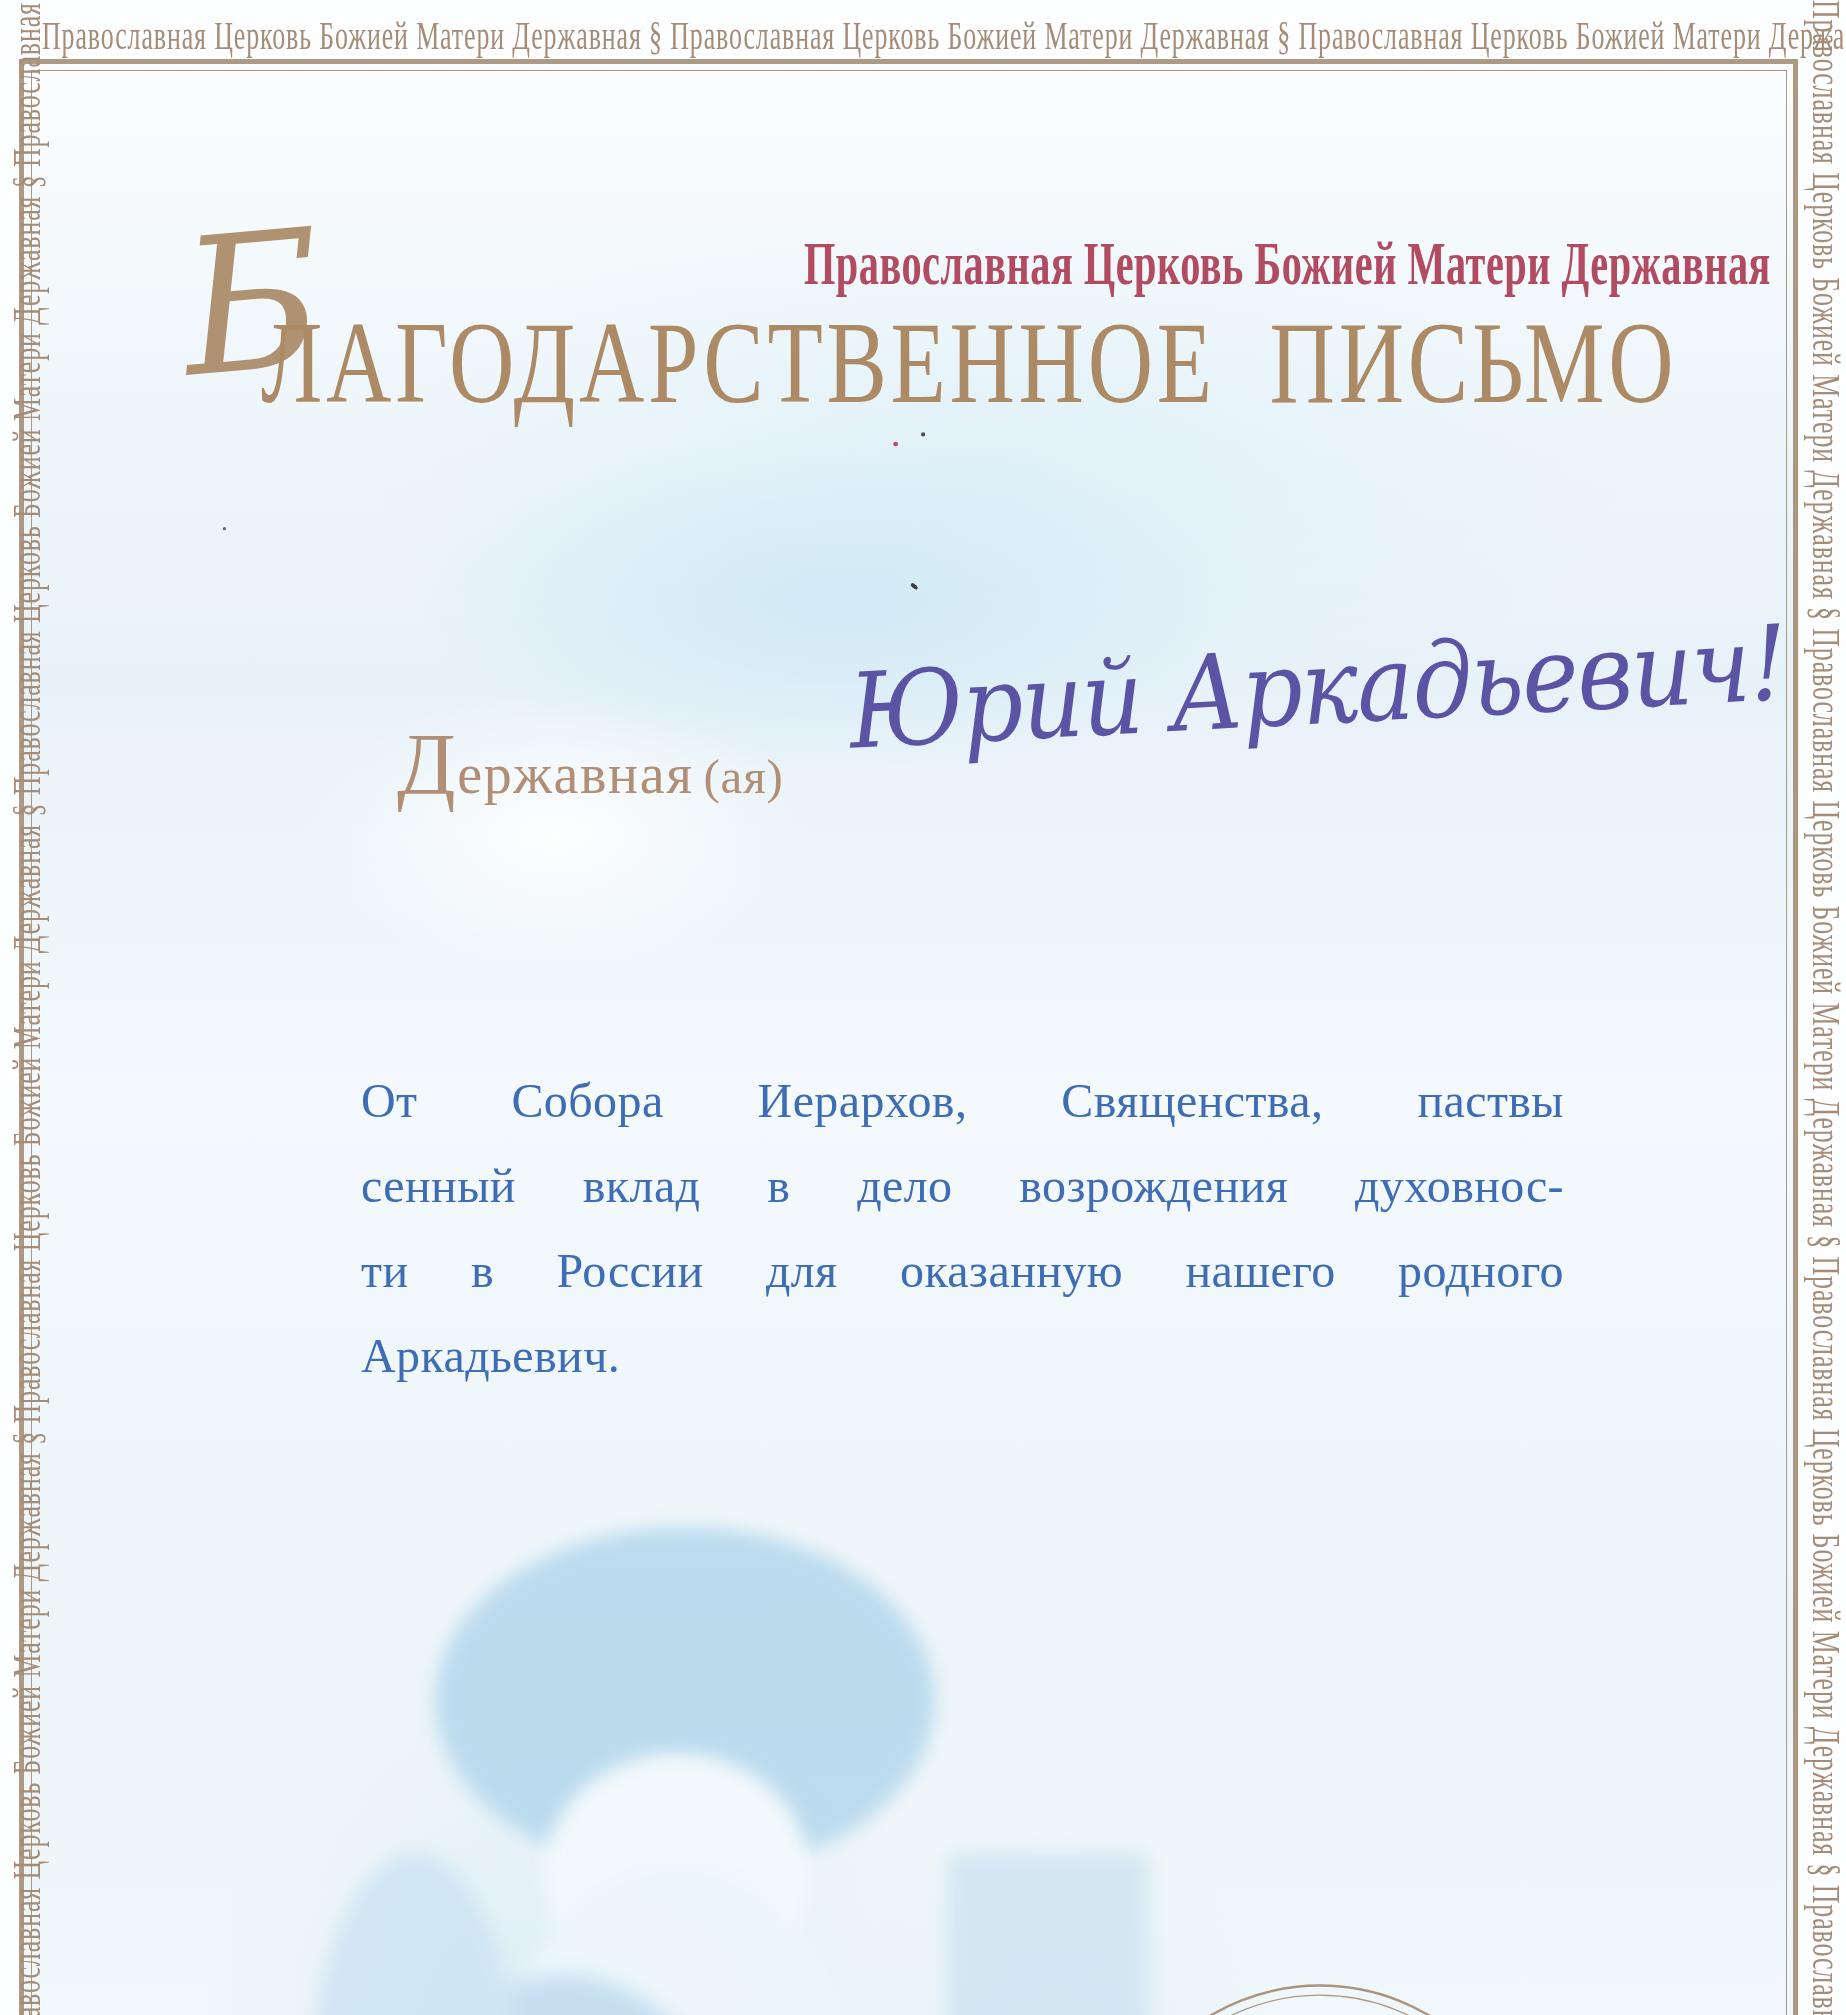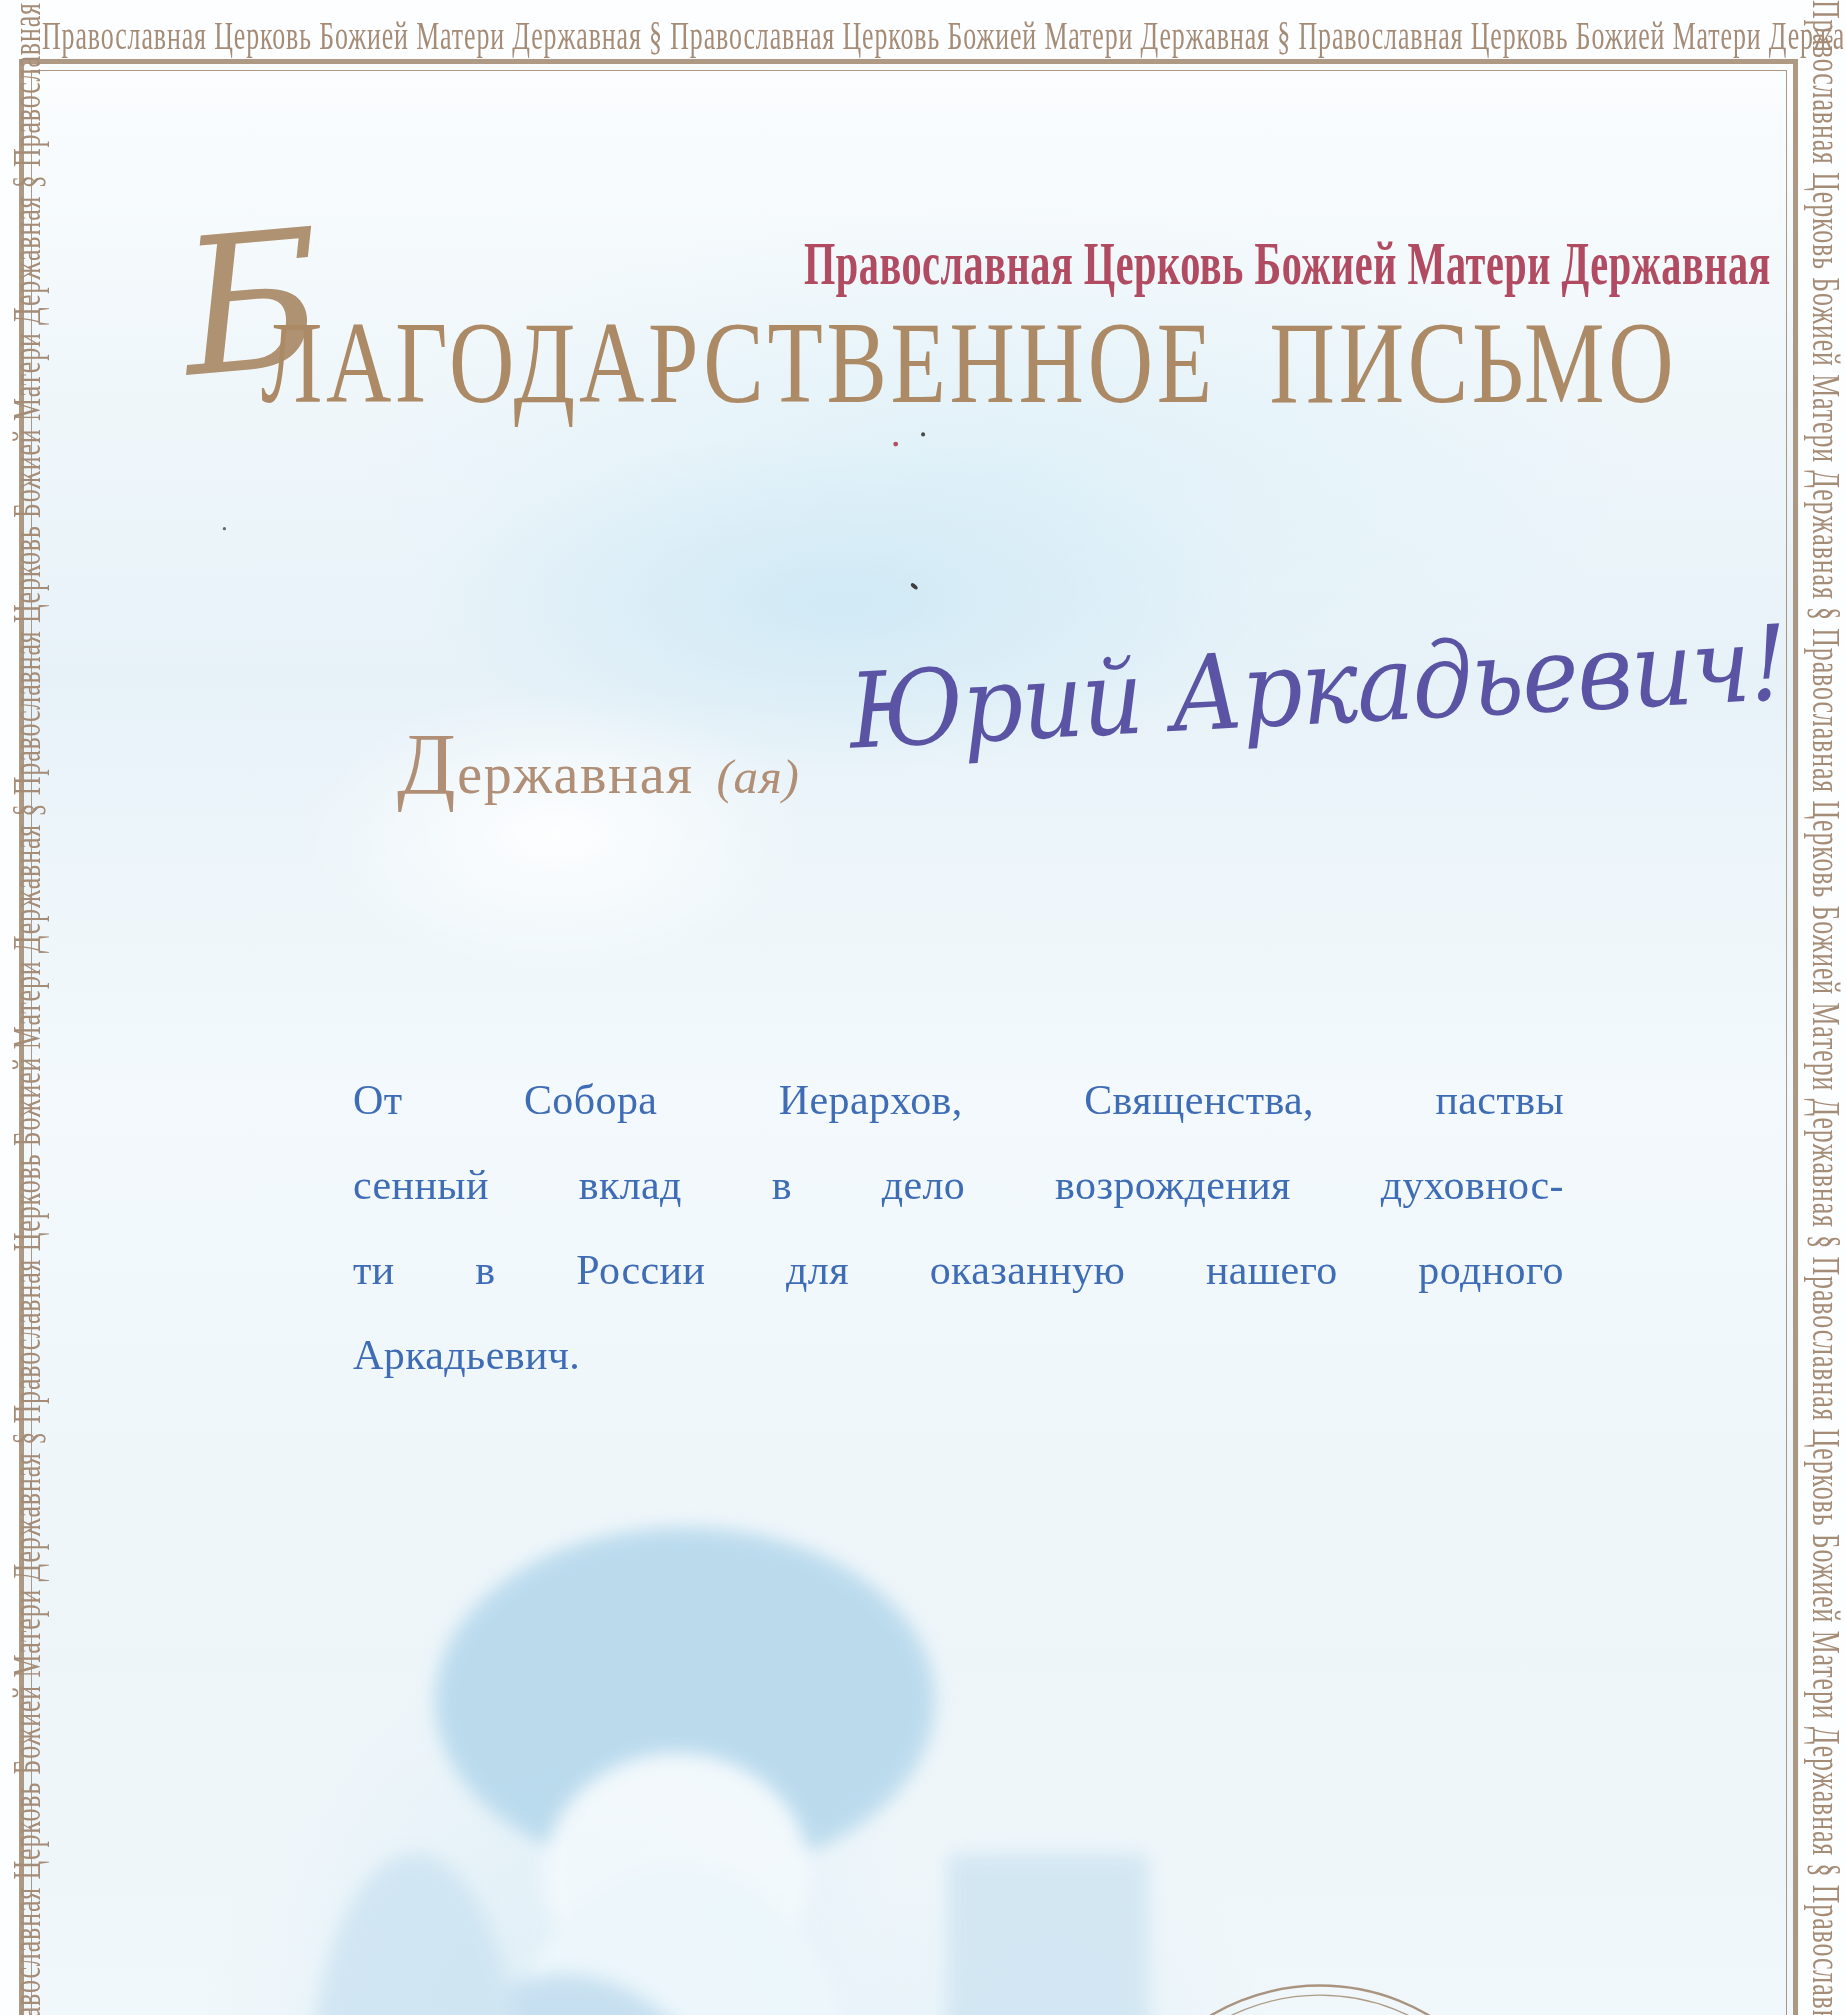--- a/index.html
+++ b/index.html
@@ -40,29 +40,29 @@
     transform:rotate(-5deg);opacity:.92;}
   .title-rest{position:absolute;left:261px;top:305px;white-space:nowrap;
     font-size:116px;line-height:1;color:#ad8a66;letter-spacing:4.8px;
     transform:scaleX(.78);transform-origin:left top;}
   .title-word2{margin-left:69px;}
 
   
   .salutation{position:absolute;left:397px;top:714px;white-space:nowrap;color:#b08f76;}
   .salutation-greeting{display:inline-block;font-size:56px;letter-spacing:1.6px;}
   .salutation-greeting::first-letter{font-size:86px;}
-  .salutation-suffix{font-size:49px;letter-spacing:0.8px;margin-left:23px;font-style:italic;}
+  .salutation-suffix{font-size:49px;letter-spacing:0.8px;margin-left:10px;}
   .recipient-name{position:absolute;left:846px;top:650px;white-space:nowrap;
     font-family:"DejaVu Serif",serif;font-style:italic;font-size:104px;line-height:1.2;
     color:#5b54a4;letter-spacing:-1.6px;transform:rotate(-3deg) scaleX(.92);transform-origin:left top;}
 
   
   .body-text{position:absolute;left:353px;top:1058px;width:1211px;color:#3e6cb5;}
-  .body-text .line{font-size:42px;line-height:85px;letter-spacing:0.4px;
-    text-align:justify;text-align-last:justify;}
+  .body-text .line{font-size:48px;line-height:85px;letter-spacing:0.4px;
+    text-align:justify;text-align-last:justify;margin-left:8px;}
   .body-text .line.last{text-align-last:left;}
 
   .stamp-svg{position:absolute;left:1058px;top:1936px;width:527px;height:527px;}
   .overlay-svg{position:absolute;left:0;top:0;width:1847px;height:2680px;pointer-events:none;}
 </style>
 </head>
 <body>
 
 <div id="page">
 

